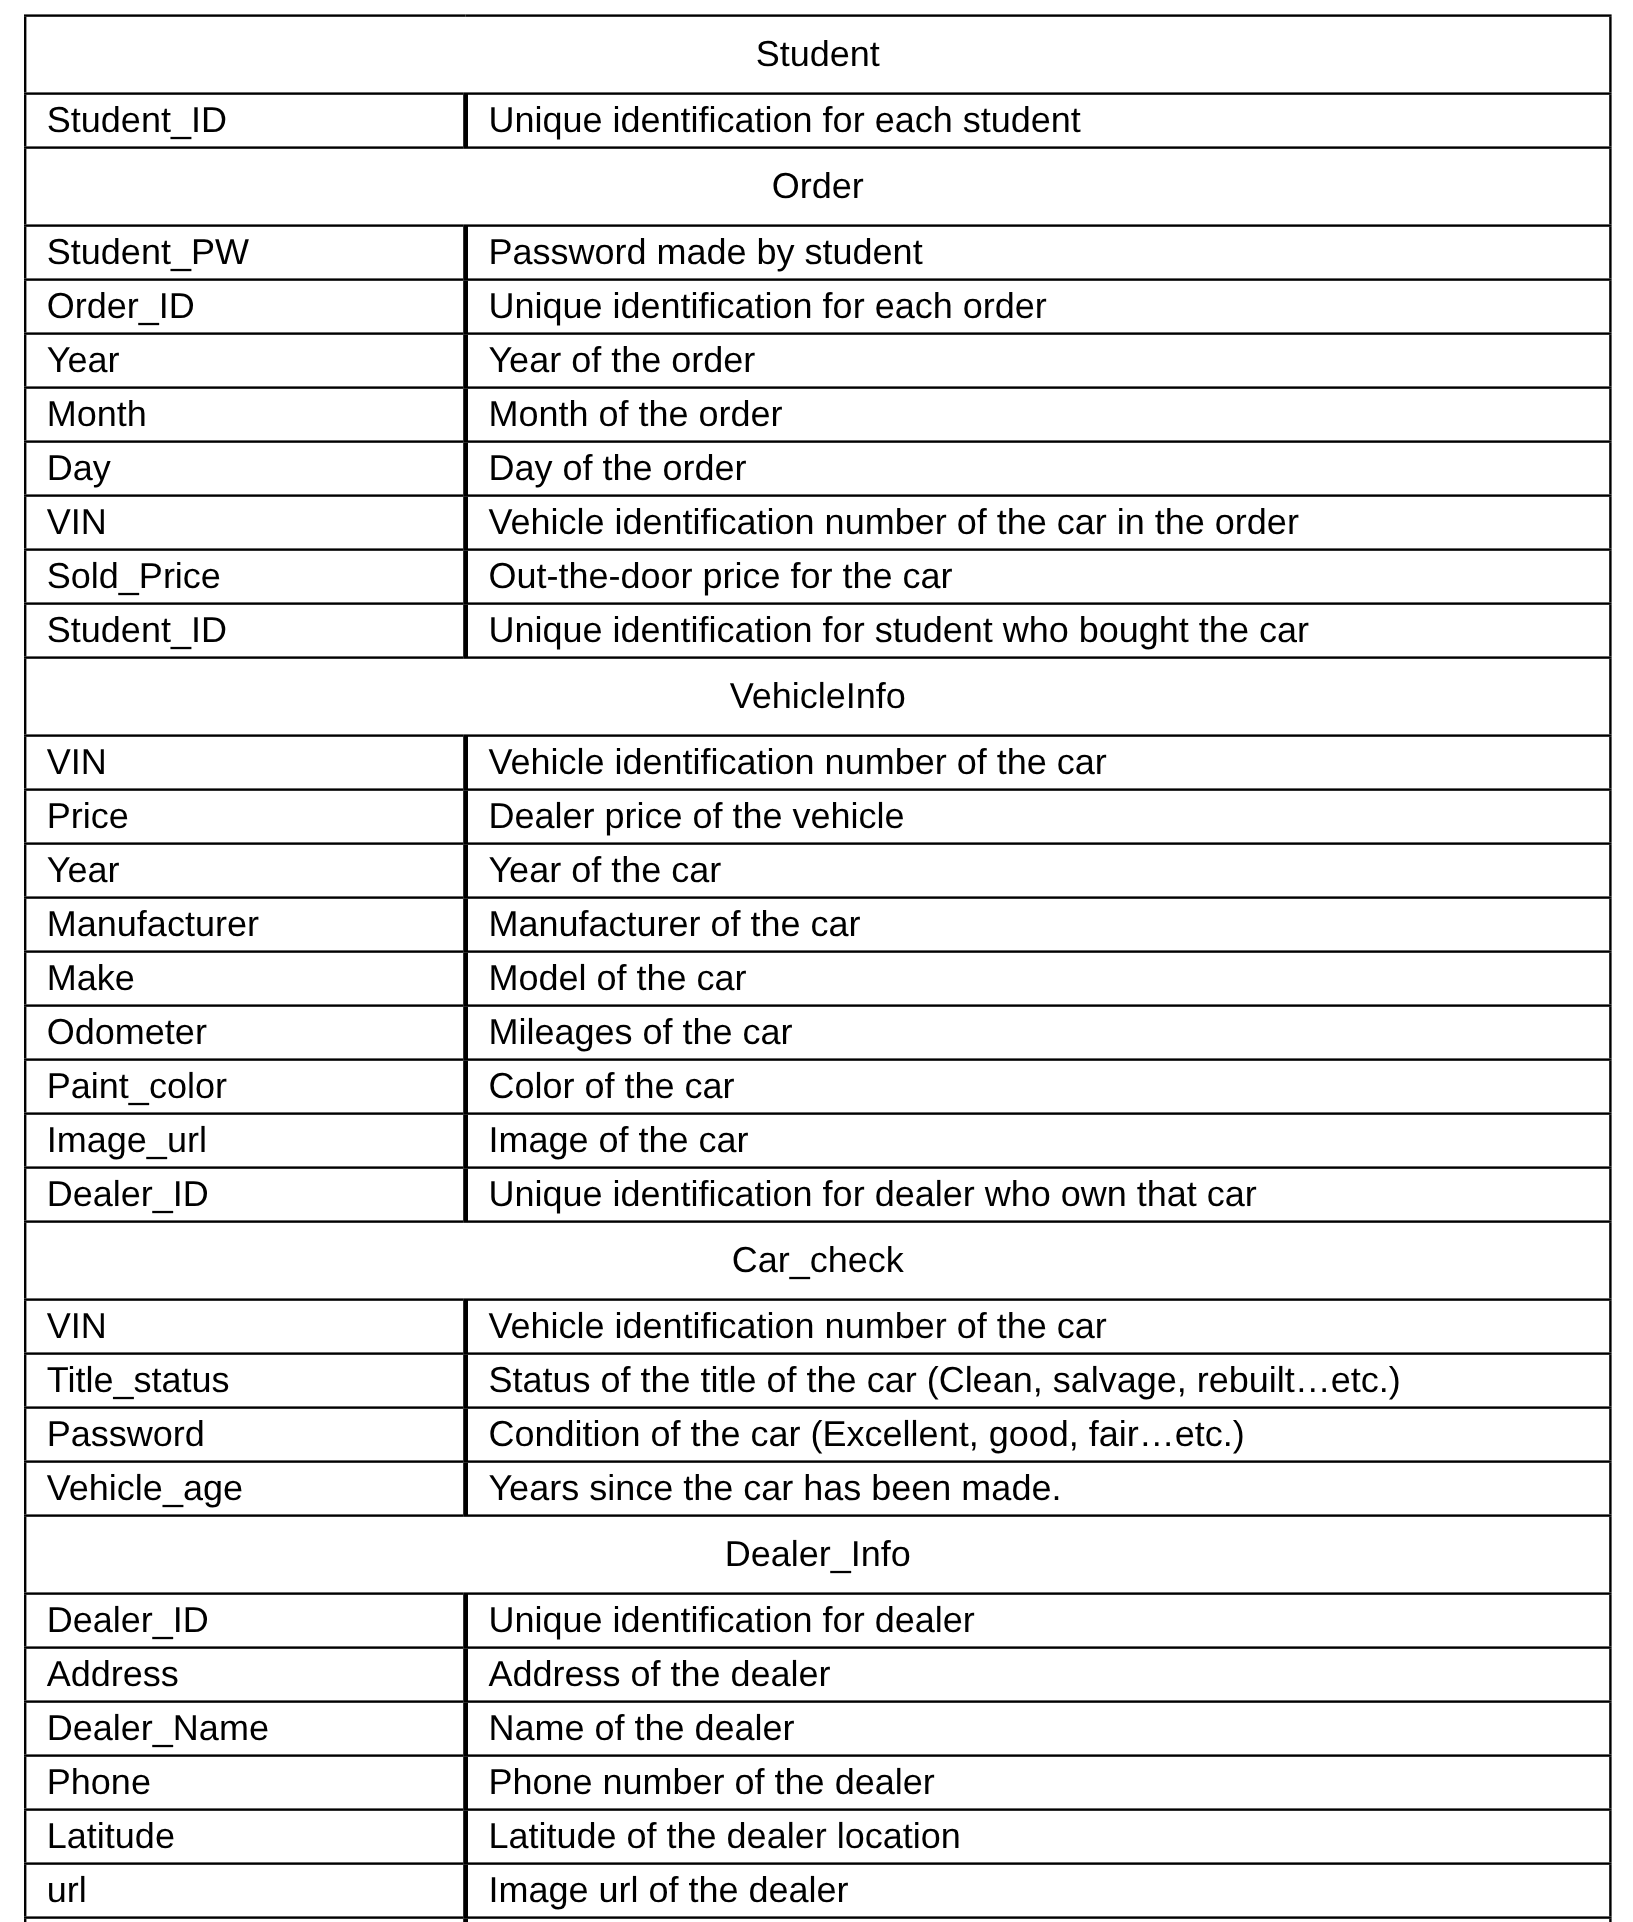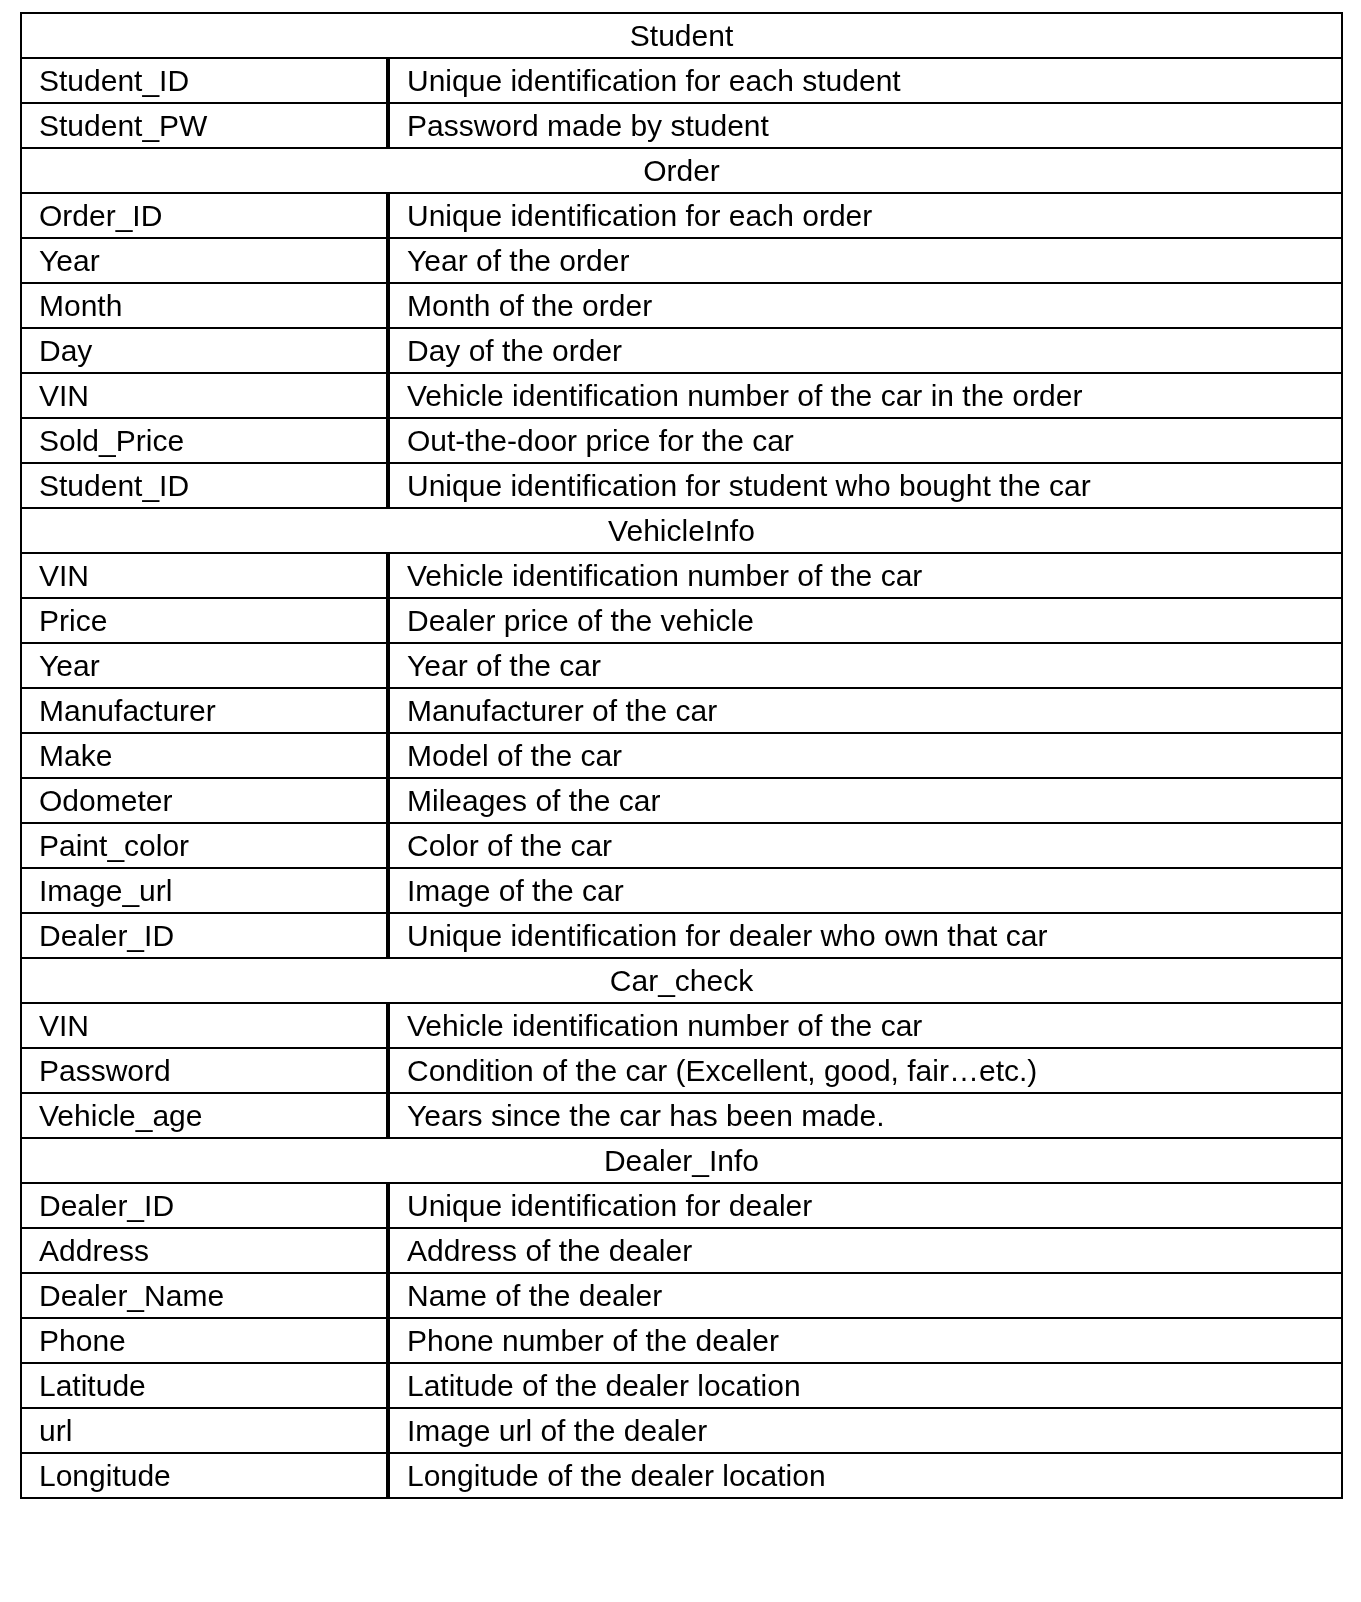--- a/index.html
+++ b/index.html
@@ -35,45 +35,45 @@
       white-space: nowrap;
       overflow: hidden;
       vertical-align: middle;
       box-sizing: border-box;
     }
     #schema-table td.field {
       border-right: 4px solid #000000;
     }
     #schema-table td.section {
       text-align: center;
-      padding: 0;
+      padding: 10px;
     }
   </style>
 </head>
 <body>
 
 <table id="schema-table">
   <colgroup>
       <col class="c1">
       <col class="c2">
     </colgroup>
   <tbody id="schema-body">
       <tr>
         <td colspan="2" class="section">Student</td>
       </tr>
       <tr>
         <td class="field">Student_ID</td>
         <td class="desc">Unique identification for each student</td>
       </tr>
       <tr>
+        <td colspan="2" class="section">Order</td>
+      </tr>
+      <tr>
         <td class="field">Student_PW</td>
         <td class="desc">Password made by student</td>
-      </tr>
-      <tr>
-        <td colspan="2" class="section">Order</td>
       </tr>
       <tr>
         <td class="field">Order_ID</td>
         <td class="desc">Unique identification for each order</td>
       </tr>
       <tr>
         <td class="field">Year</td>
         <td class="desc">Year of the order</td>
       </tr>
       <tr>
@@ -136,20 +136,24 @@
         <td class="desc">Unique identification for dealer who own that car</td>
       </tr>
       <tr>
         <td colspan="2" class="section">Car_check</td>
       </tr>
       <tr>
         <td class="field">VIN</td>
         <td class="desc">Vehicle identification number of the car</td>
       </tr>
       <tr>
+        <td class="field">Title_status</td>
+        <td class="desc">Status of the title of the car (Clean, salvage, rebuilt…etc.)</td>
+      </tr>
+      <tr>
         <td class="field">Password</td>
         <td class="desc">Condition of the car (Excellent, good, fair…etc.)</td>
       </tr>
       <tr>
         <td class="field">Vehicle_age</td>
         <td class="desc">Years since the car has been made.</td>
       </tr>
       <tr>
         <td colspan="2" class="section">Dealer_Info</td>
       </tr>

